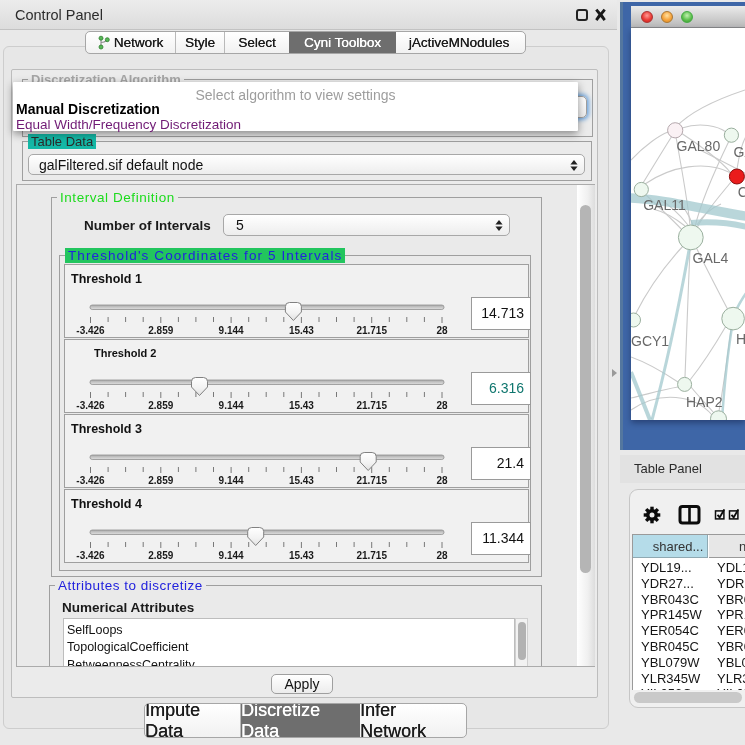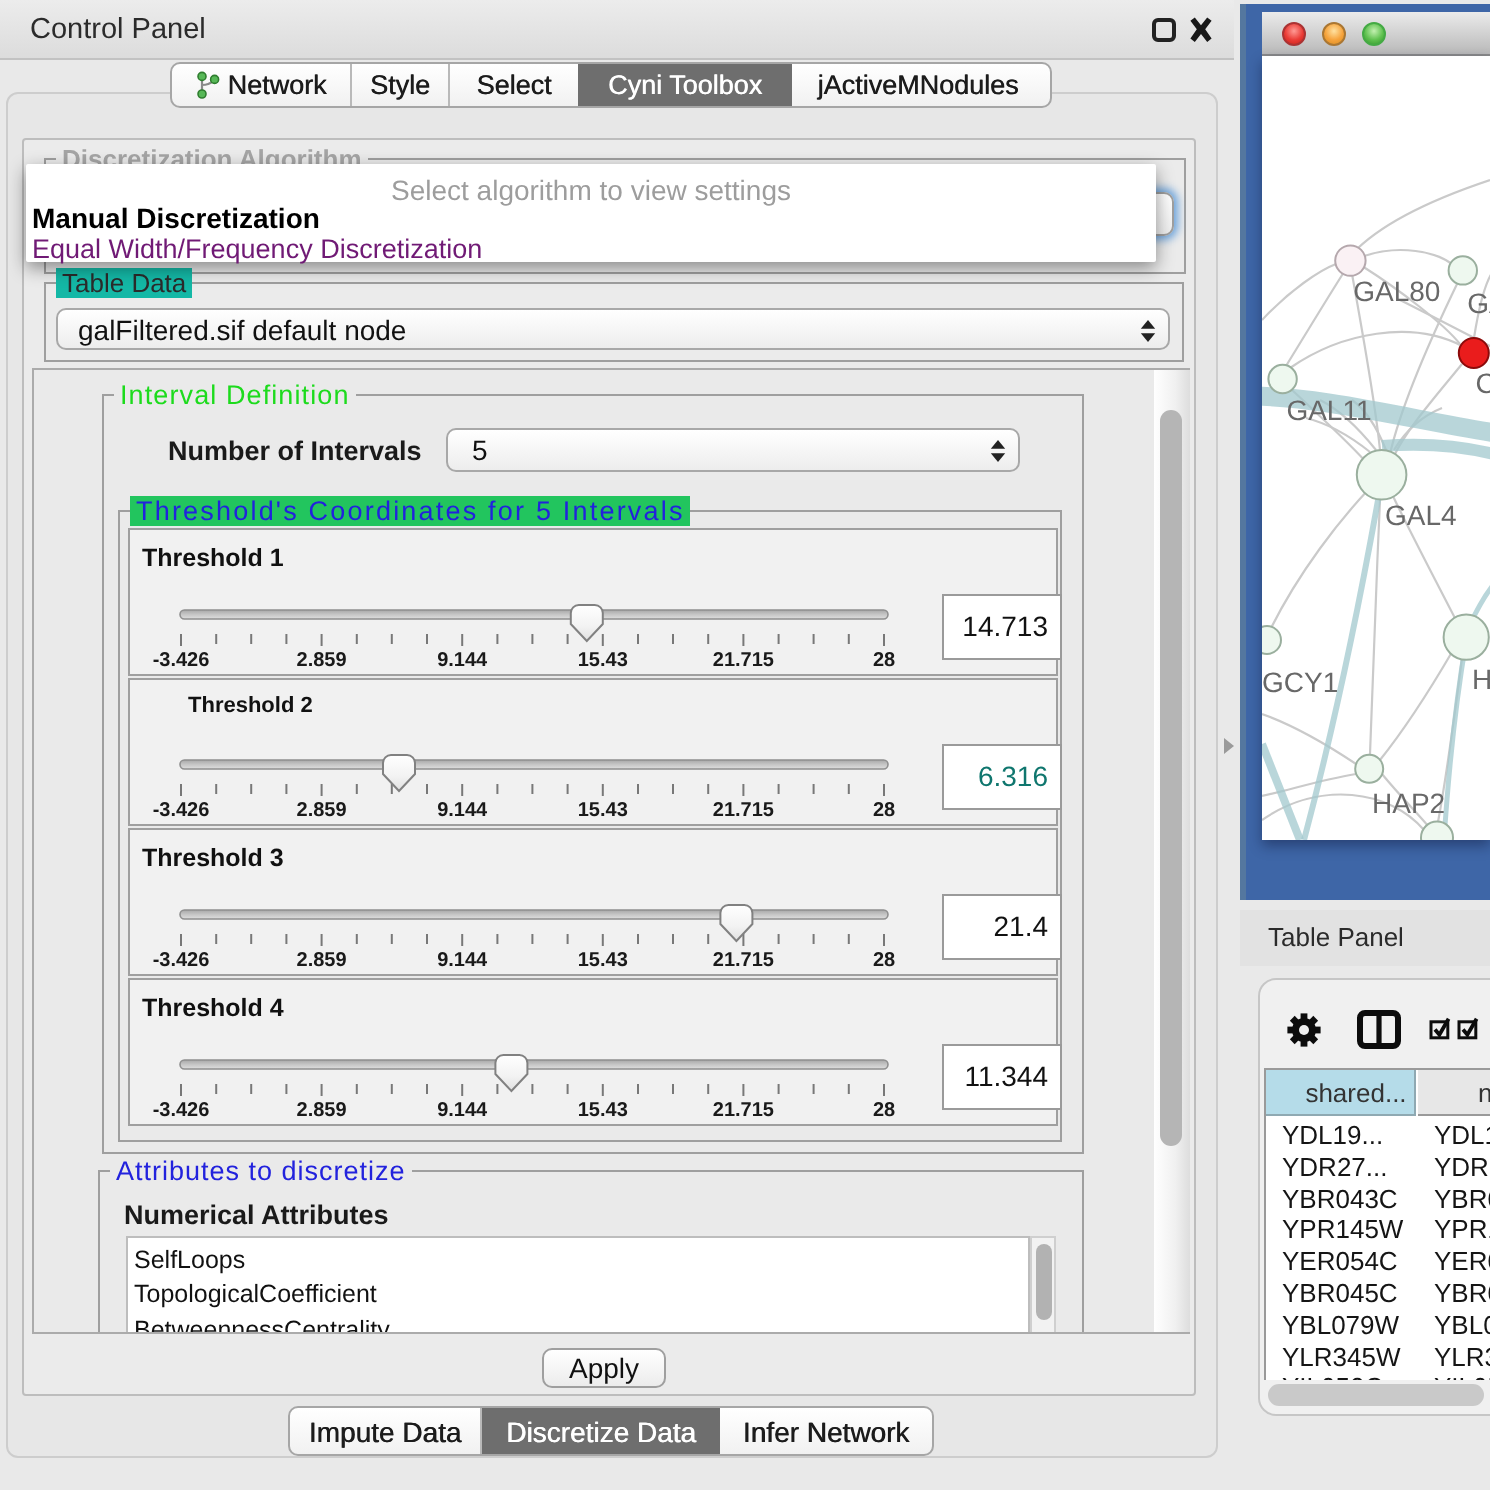--- a/index.html
+++ b/index.html
@@ -248,21 +248,21 @@
       <div class="abs" style="left:2px;top:3px;width:8px;height:38px;background:#b2b2b2;border-radius:4px;"></div>
     </div>
   </div>
 </div>
 
 <div class="abs" style="left:577px;top:185px;width:18px;height:481px;background:linear-gradient(90deg,#ffffff,#f0f0f0 60%,#dddddd);"></div>
 <div class="abs" style="left:580px;top:205px;width:11px;height:368px;background:#b5b5b5;border-radius:6px;"></div>
 
 <div class="abs" style="left:271px;top:674px;width:62px;height:20px;background:linear-gradient(#ffffff,#ececec);border:1px solid #9f9f9f;border-radius:5px;text-align:center;font-size:14px;color:#111;line-height:19px;">Apply</div>
 
-<div class="abs" style="left:144px;top:703px;width:323px;height:25px;background:linear-gradient(#ffffff,#f1f1f1);border:1px solid #a6a6a6;border-radius:5px;overflow:hidden;display:flex;font-size:14px;color:#1c1c1c;text-shadow:0.3px 0 0 currentColor;">
+<div class="abs" style="left:144px;top:703px;width:323px;height:35px;background:linear-gradient(#ffffff,#f1f1f1);border:1px solid #a6a6a6;border-radius:5px;overflow:hidden;display:flex;font-size:18px;color:#1c1c1c;text-shadow:0.3px 0 0 currentColor;">
   <div style="width:96px;display:flex;align-items:center;justify-content:center;border-right:1px solid #b9b9b9;">Impute Data</div>
   <div style="width:119px;display:flex;align-items:center;justify-content:center;color:#fff;background:#6e6e6e;">Discretize Data</div>
   <div style="width:106px;display:flex;align-items:center;justify-content:center;">Infer Network</div>
 </div>
 
 <div class="abs" style="left:612px;top:369px;width:0;height:0;border-top:4px solid transparent;border-bottom:4px solid transparent;border-left:5px solid #9a9a9a;"></div>
 
 <div class="abs" style="left:13px;top:82px;width:565px;height:49px;background:#ffffff;border-radius:1px;box-shadow:0 3px 9px rgba(0,0,0,0.42);z-index:50;">
   <div class="abs" style="left:0;top:5px;width:565px;text-align:center;font-size:14px;color:#9d9d9d;">Select algorithm to view settings</div>
   <div class="abs" style="left:3px;top:19px;font-size:14px;font-weight:bold;color:#000;">Manual Discretization</div>

